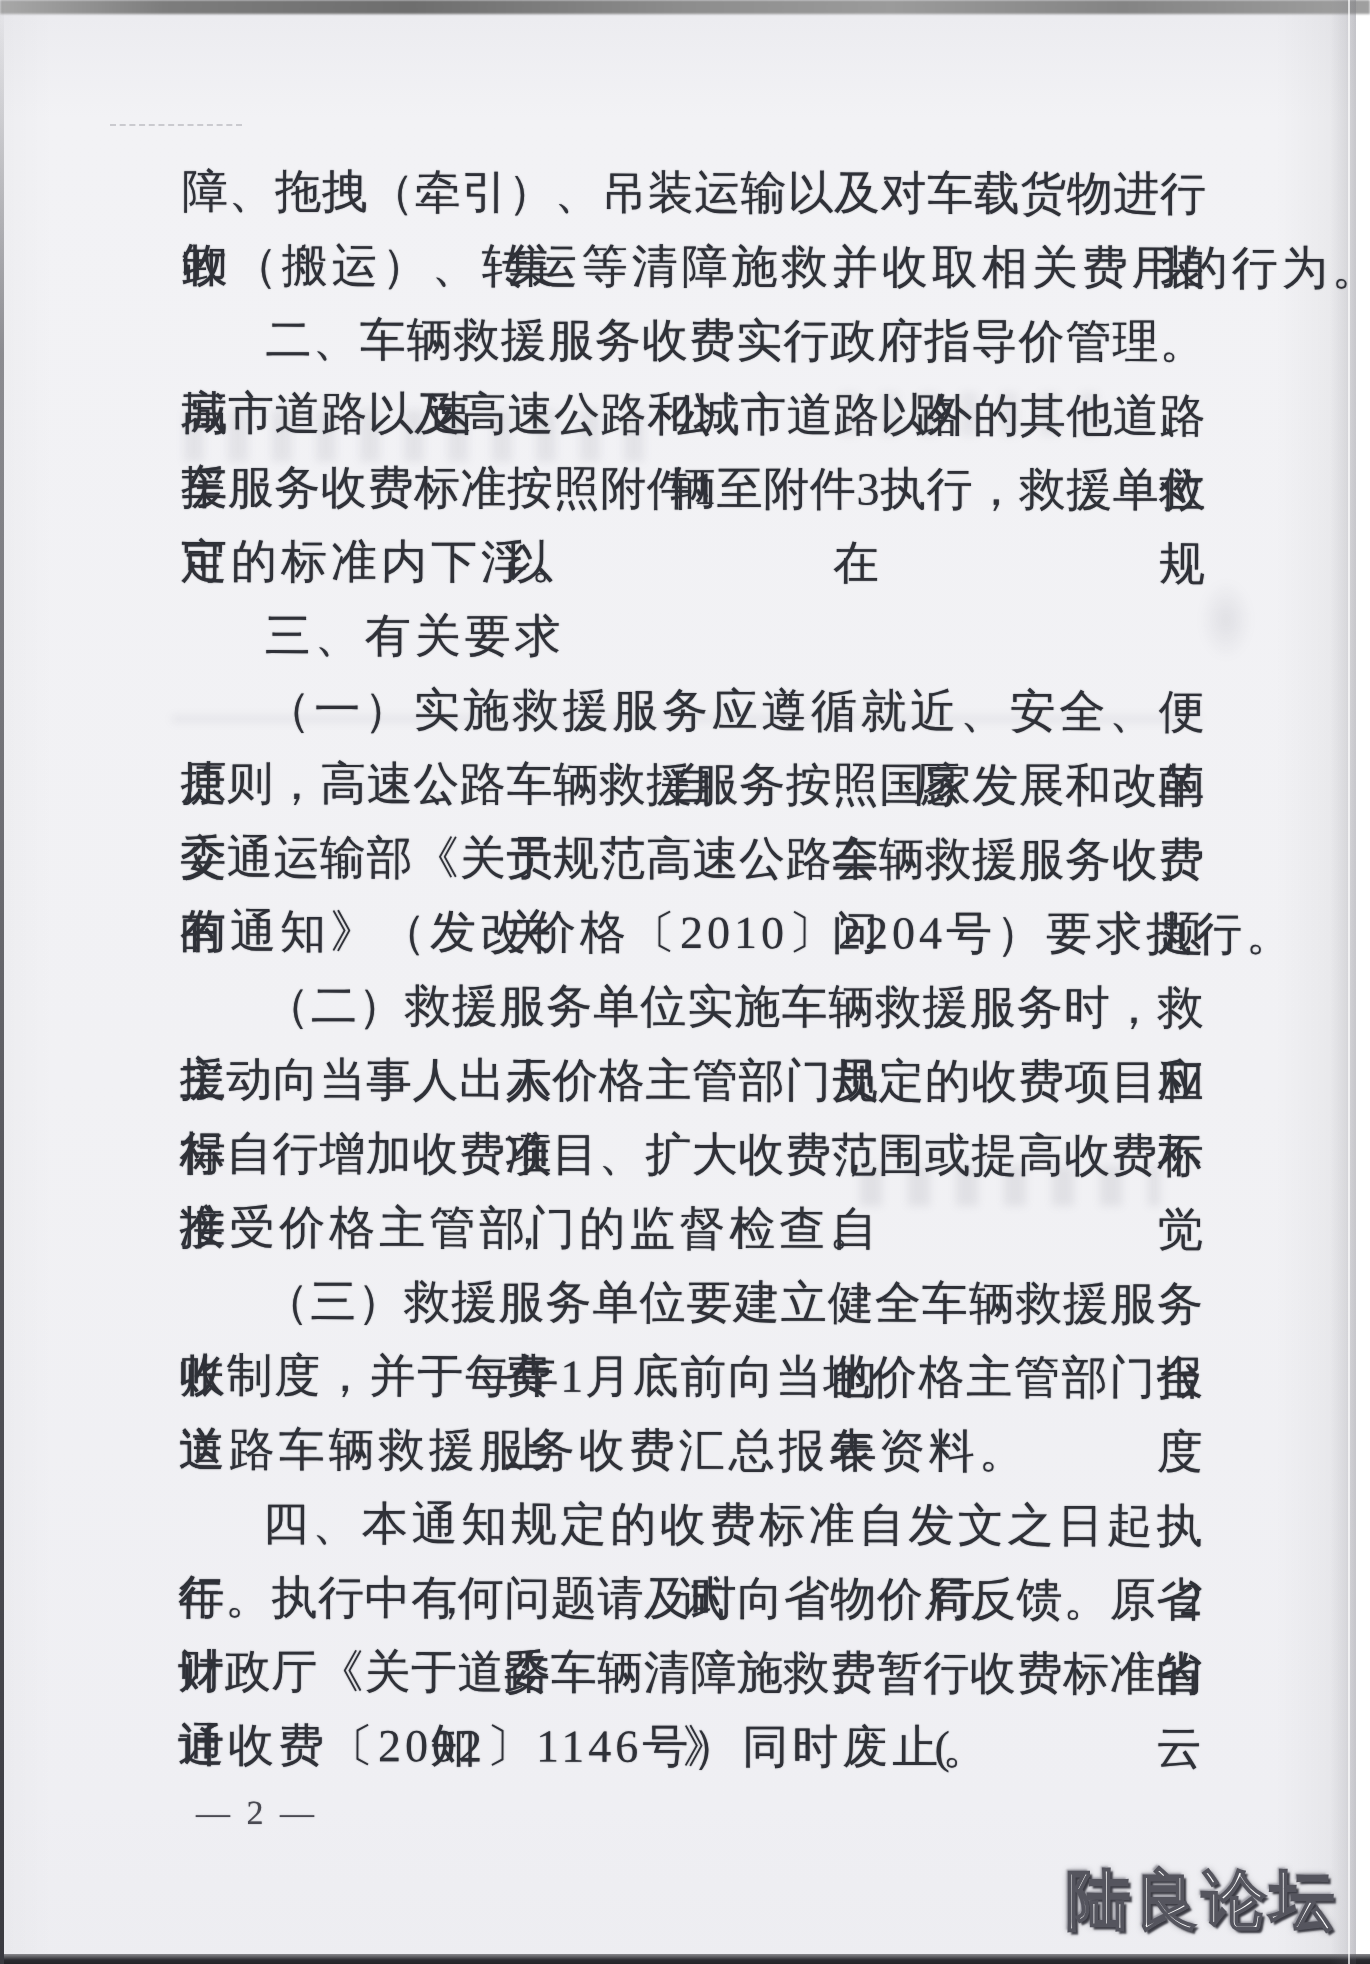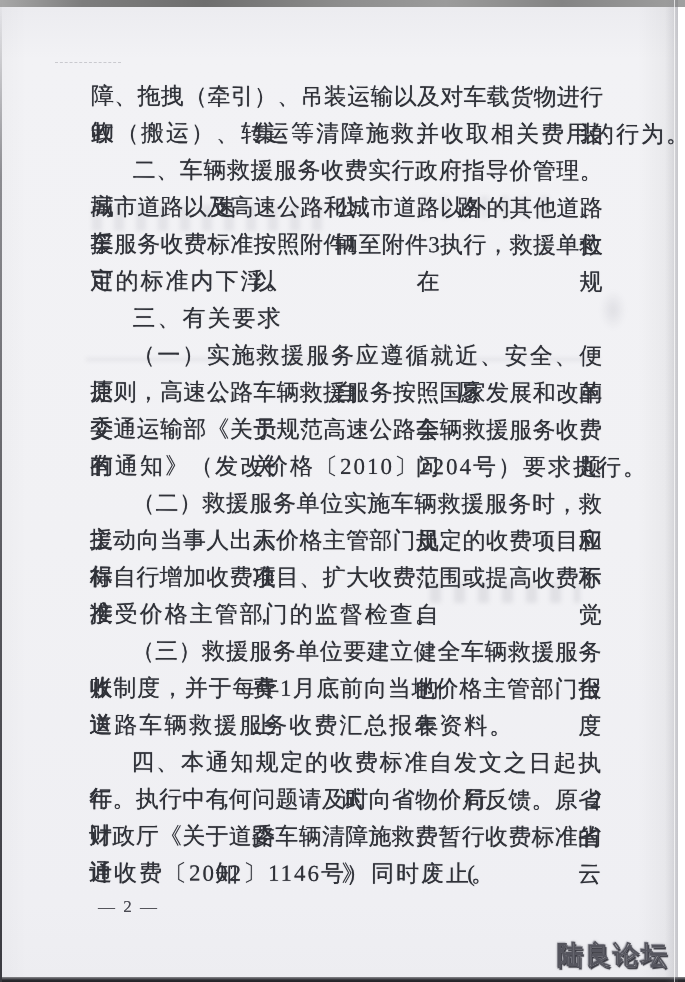--- a/index.html
+++ b/index.html
@@ -75,21 +75,21 @@
   }
   .line.ind { text-indent: 42px; }
   .page-number {
     position: absolute; left: 98px; top: 897px;
     font-size: 17px; letter-spacing: 2px;
     color: #4a4a52;
     text-shadow: 0 0 0.6px rgba(74,74,82,0.7);
   }
   .forum-watermark {
     position: absolute; right: 9px; bottom: 9px;
-    font-size: 26px; font-weight: bold;
+    font-size: 32px; font-weight: bold;
     color: #fdfdfd;
     letter-spacing: 2px;
     -webkit-text-stroke: 0.8px #55555e;
     text-shadow: 1.5px 1.5px 1px #3c3c44, -1px -1px 1px #9a9aa2, 0 0 3px rgba(60,60,70,0.5);
   }
 </style>
 </head>
 <body>
 
 <div class="scan-page">

